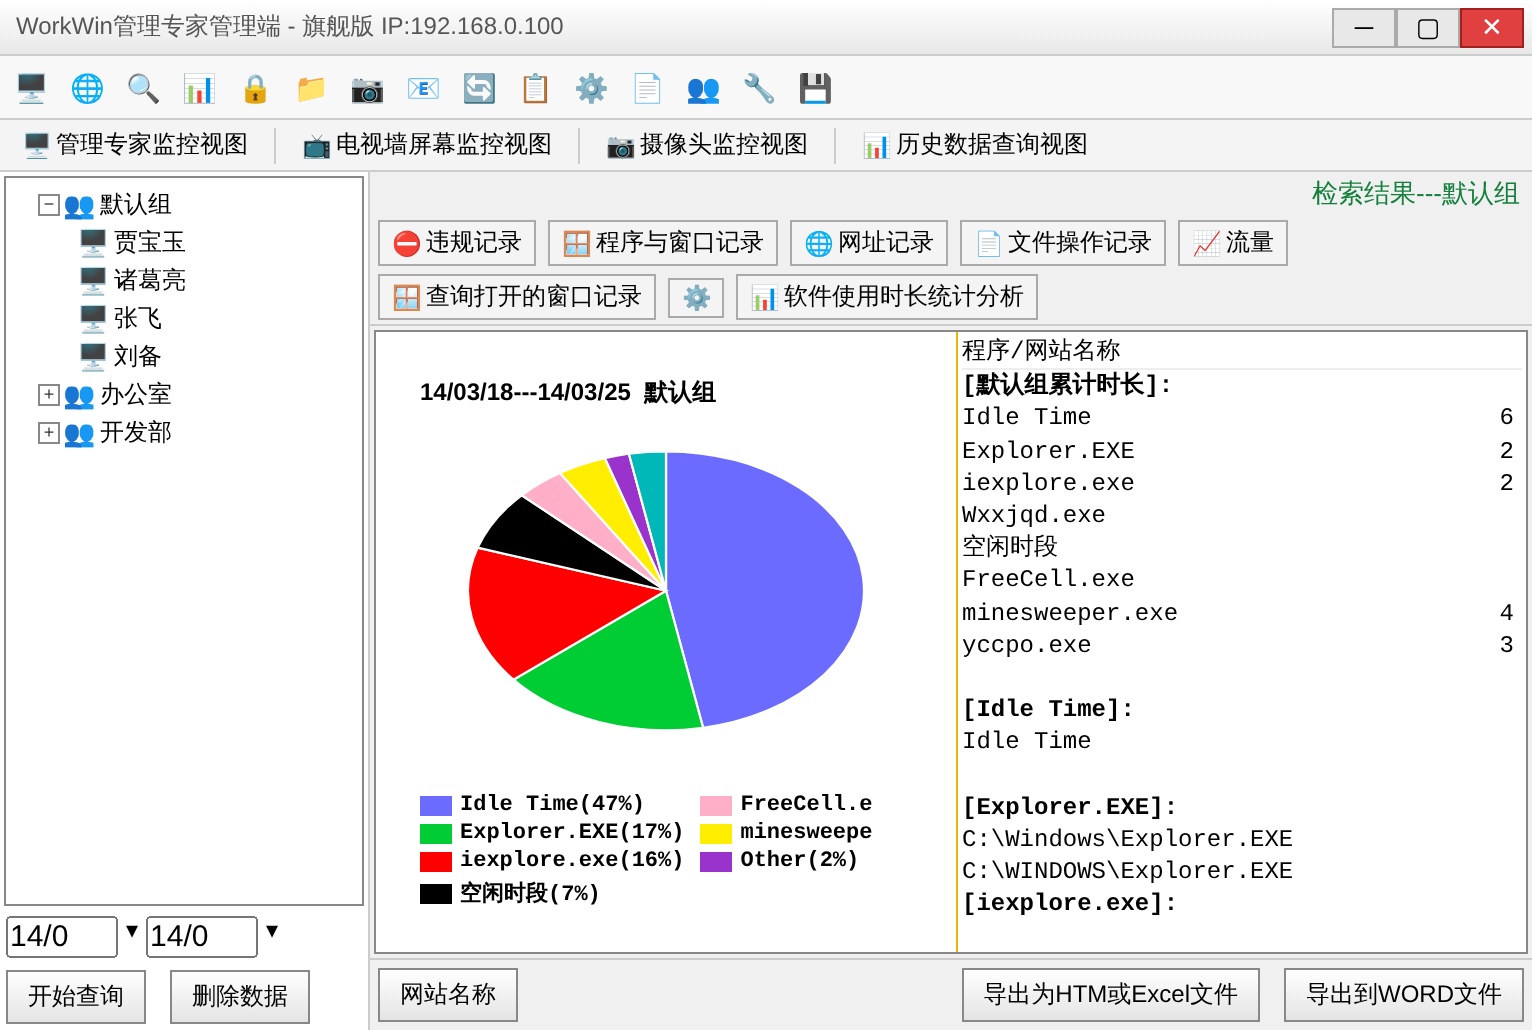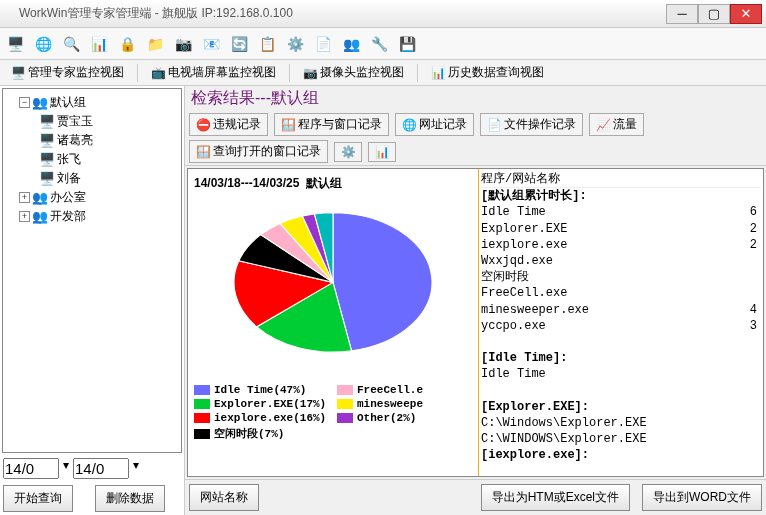--- a/index.html
+++ b/index.html
@@ -1,19 +1,19 @@
 <!DOCTYPE html>
 <html><head>
 <meta charset="utf-8">
 <style>
 * { box-sizing: border-box; margin: 0; padding: 0; }
 body { font-family: "Microsoft YaHei", SimSun, sans-serif; font-size: 12px; background: #f0f0f0; width: 766px; height: 515px; overflow: hidden; }
 
 .titlebar { height: 28px; background: linear-gradient(#fff,#e8e8e8); display: flex; align-items: center; padding: 0 4px; border-bottom: 1px solid #ccc; }
-.titlebar .title { flex: 1; color: #555; font-size: 12px; padding-left: 4px; margin-left: 11px; }
+.titlebar .title { flex: 1; color: #555; font-size: 12px; padding-left: 4px; }
 .winctrl { display: flex; gap: 0; }
 .winbtn { width: 32px; height: 20px; display: flex; align-items: center; justify-content: center; font-family: Arial; font-size: 13px; }
 .winbtn.min { background: #e8e8e8; border: 1px solid #aaa; }
 .winbtn.max { background: #e8e8e8; border: 1px solid #aaa; }
 .winbtn.close { background: #e04040; color: #fff; border: 1px solid #a02020; }
 
 .toolbar { height: 32px; background: #f8f8f8; border-bottom: 1px solid #ccc; display: flex; align-items: center; padding: 2px 4px; gap: 4px; }
 .tb-icon { width: 24px; height: 24px; border: 1px solid transparent; border-radius: 2px; display: flex; align-items: center; justify-content: center; font-size: 14px; }
 
 .viewtabs { height: 26px; background: #f4f4f4; border-bottom: 1px solid #ccc; display: flex; align-items: center; padding: 0 4px; gap: 4px; }
@@ -25,32 +25,32 @@
 
 .leftpanel { width: 185px; border-right: 1px solid #ccc; display: flex; flex-direction: column; background: #fff; }
 .tree { flex: 1; border: 1px solid #888; margin: 2px; padding: 4px 2px; overflow: auto; background: #fff; }
 .tree-node { display: flex; align-items: center; gap: 2px; padding: 1px 0; font-size: 12px; }
 .tree-indent1 { padding-left: 14px; }
 .tree-indent2 { padding-left: 34px; }
 .exp { width: 11px; height: 11px; border: 1px solid #888; display: inline-flex; align-items: center; justify-content: center; font-size: 9px; line-height: 1; color: #333; background: #fff; }
 .node-icon { width: 16px; height: 16px; display: inline-flex; align-items: center; justify-content: center; font-size: 13px; }
 .dateinputs { display: flex; gap: 4px; padding: 3px; }
 .dateinputs input { width: 56px; font-size: 15px; }
-.datebtns { display: flex; gap: 22px; padding: 3px; }
+.datebtns { display: flex; gap: 12px; padding: 3px; }
 .btn { border: 1px solid #888; background: linear-gradient(#fff,#e4e4e4); padding: 4px 10px; font-size: 12px; }
 
 .rightpanel { flex: 1; display: flex; flex-direction: column; }
-.searchres { color: #701a75; padding: 2px 6px; font-size: 16px; }
+.searchres { color: #15803d; padding: 2px 6px; font-size: 13px; text-align: right; }
 .rectabs { display: flex; align-items: center; gap: 6px; padding: 2px 4px; }
 .rtab { display: flex; align-items: center; gap: 3px; padding: 2px 6px; border: 1px solid #aaa; background: #f4f4f4; white-space: nowrap; }
 .rtab .ic { width: 14px; height: 14px; }
 .subtabs { display: flex; align-items: center; gap: 6px; padding: 2px 4px; border-bottom: 1px solid #ccc; }
 
 .content { flex: 1; display: flex; border: 1px solid #888; margin: 2px; background: #fff; }
-.chartarea { width: 290px; display: flex; flex-direction: column; padding: 4px; }
+.chartarea { width: 290px; display: flex; flex-direction: column; padding: 20px; }
 .chartheader { font-size: 12px; font-weight: bold; padding: 2px; }
 .pie { width: 230px; height: 180px; position: relative; margin: 4px auto; }
 .legend { display: grid; grid-template-columns: 1fr 1fr; gap: 2px 8px; padding: 2px; font-size: 11px; font-family: "Courier New", monospace; }
 .legend-item { display: flex; align-items: center; gap: 4px; white-space: nowrap; }
 .swatch { width: 16px; height: 10px; display: inline-block; }
 
 .listarea { flex: 1; border-left: 1px solid #eab308; font-family: "Courier New", SimSun, monospace; font-size: 12px; overflow: auto; padding: 2px; line-height: 1.35; position: relative; }
 .listhdr { font-weight: normal; border-bottom: 1px solid #eee; }
 .listgroup { font-weight: bold; }
 .listrow { display: flex; justify-content: space-between; }
@@ -190,20 +190,21 @@
     <div class="subtabs">
       <div class="rtab">
           <span class="ic">🪟</span>
           <span>查询打开的窗口记录</span>
         </div>
       <div class="rtab">
           <span class="ic">⚙️</span>
         </div>
       <div class="rtab">
           <span class="ic">📊</span>
+          <span>软件使用时长统计分析</span>
         </div>
     </div>
 
     <div class="content">
 
       <div class="chartarea">
         <div class="chartheader">
           <span>14/03/18---14/03/25</span>&nbsp;&nbsp;<span>默认组</span>
         </div>
         <div class="pie">

